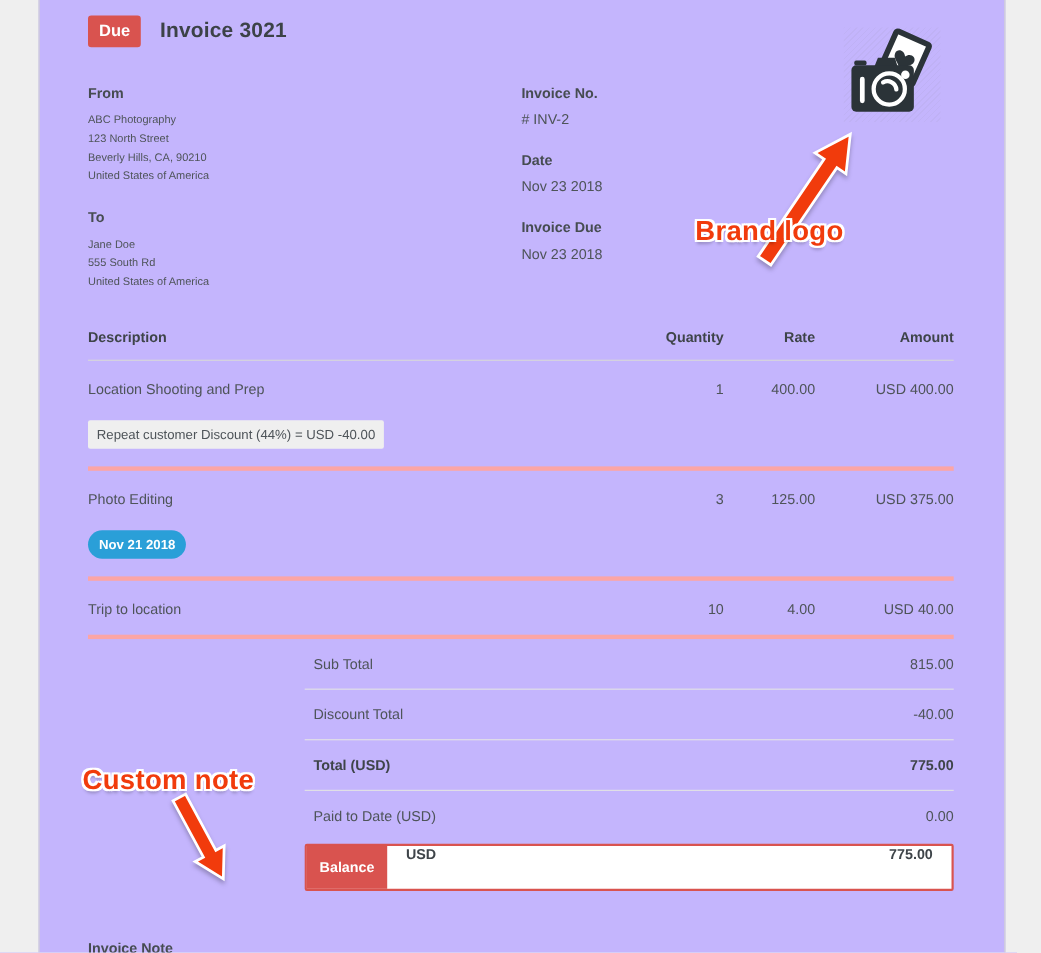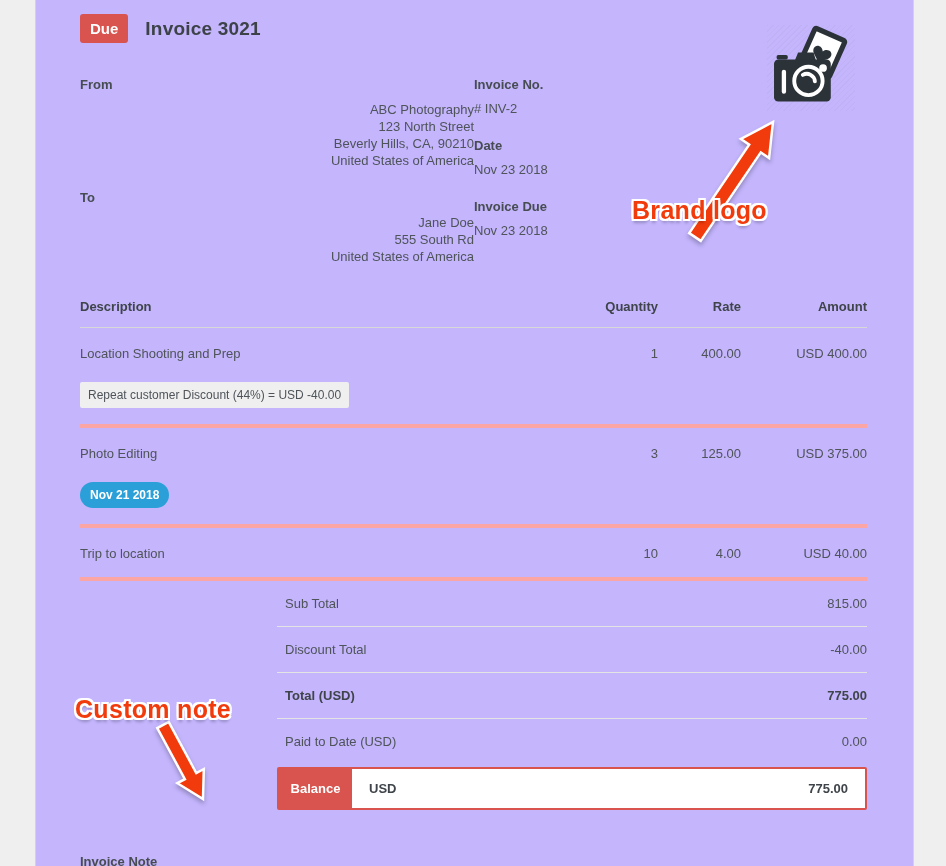--- a/index.html
+++ b/index.html
@@ -23,21 +23,21 @@
     background:#d9534f; color:#fff; font-weight:bold; font-size:15px;
     padding:6px 10px; border-radius:3px;
   }
   .inv-title { font-size:19px; font-weight:bold; color:#3c4247; margin-left:17px; letter-spacing:.2px; }
 
   
   .meta { display:flex; margin-top:34px; }
   .meta-left { width:394px; }
   .meta-mid  { flex:1; }
   .meta-label { font-size:13px; font-weight:bold; color:#464c51; }
-  .addr-lines { margin-top:9px; font-size:13px; line-height:17px; color:#4e5459;text-align:right; }
+  .addr-lines { margin-top:9px; font-size:10px; line-height:17px; color:#4e5459; }
   .to-block { margin-top:21px; }
   .detail-block { margin-bottom:22px; }
   .detail-value { margin-top:9px; font-size:13px; color:#4e5459; }
 
   
   .logo-box {
     position:absolute; top:25px; right:58px; width:88px; height:86px;
     background:
       repeating-linear-gradient(135deg, rgba(120,120,120,.06) 0 1px, transparent 1px 4px);
   }
@@ -69,21 +69,21 @@
   .tot-row.no-line { border-bottom:none; }
   .tot-row.bold { font-weight:bold; color:#3e4449; }
   .balance-row {
     margin-top:3px; border:2px solid #d9534f; border-radius:2px;
     display:flex; align-items:stretch; height:43px; background:#fff;
   }
   .balance-label {
     background:#d9534f; color:#fff; font-weight:bold; font-size:13px;
     width:73px; display:flex; align-items:center; justify-content:center;
   }
-  .balance-body { flex:1; display:flex; align-items:center; justify-content:space-between; padding:0 17px; }
+  .balance-body { flex:1; display:flex; align-items:flex-start; justify-content:space-between; padding:0 17px; }
   .balance-cur { font-size:13px; font-weight:bold; color:#3e4449; }
   .balance-val { font-size:13px; font-weight:bold; color:#3e4449; }
 
   
   .note-block { margin-top:44px; }
   .note-label { font-size:13px; font-weight:bold; color:#464c51; }
 
   
   .annotation-text {
     position:absolute; font-size:25px; font-weight:bold; color:#f13b0c;

